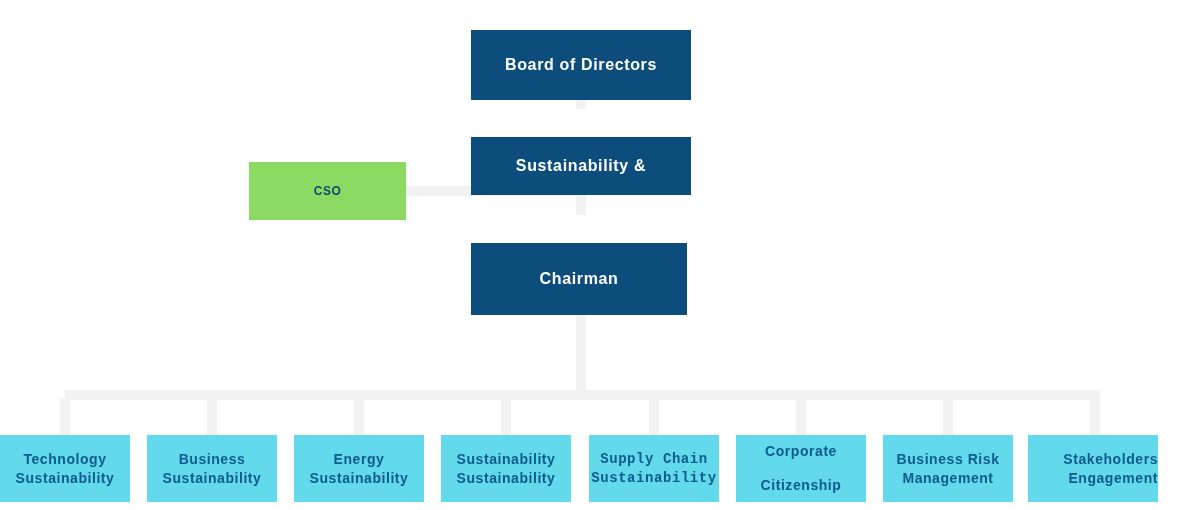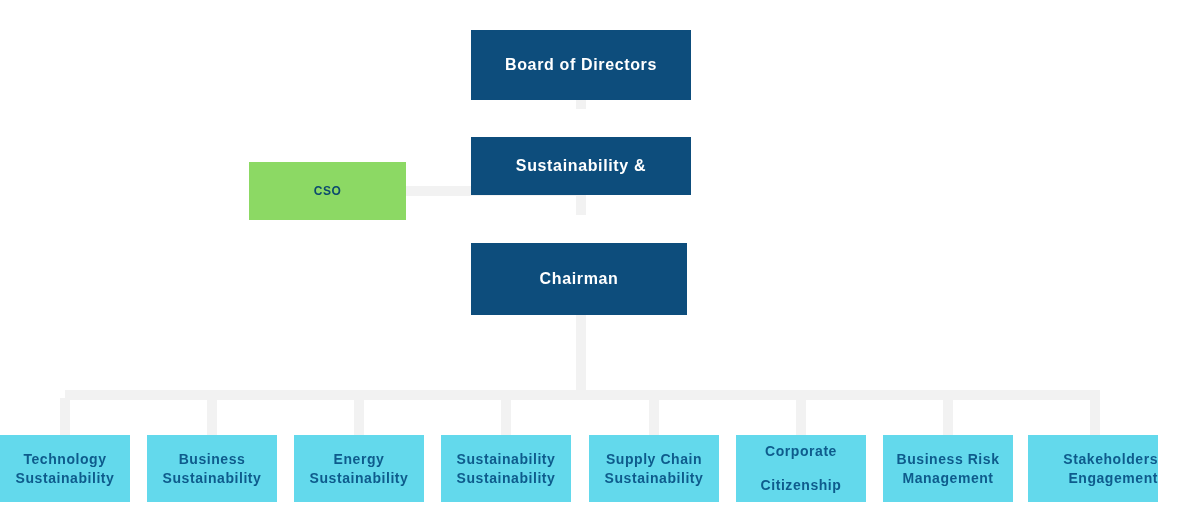--- a/index.html
+++ b/index.html
@@ -70,21 +70,21 @@
     height: 67px;
     background: #63d9ec;
     color: #0e5b8c;
     font-size: 14px;
     line-height: 19px;
   }
   .dept-0 { left: 0px; }
   .dept-1 { left: 147px; }
   .dept-2 { left: 294px; }
   .dept-3 { left: 441px; }
-  .dept-4 { left: 589px; }
+  .dept-4 { left: 589px; font-family: Liberation Mono, monospace; }
   .dept-5 { left: 736px; gap: 15px; }
   .dept-6 { left: 883px; }
   .dept-7 { left: 1028px; align-items: flex-end; }
 </style>
 </head>
 <body>
 
 <div id="org-chart">
 
   <div class="connector c-board-committee"></div>

